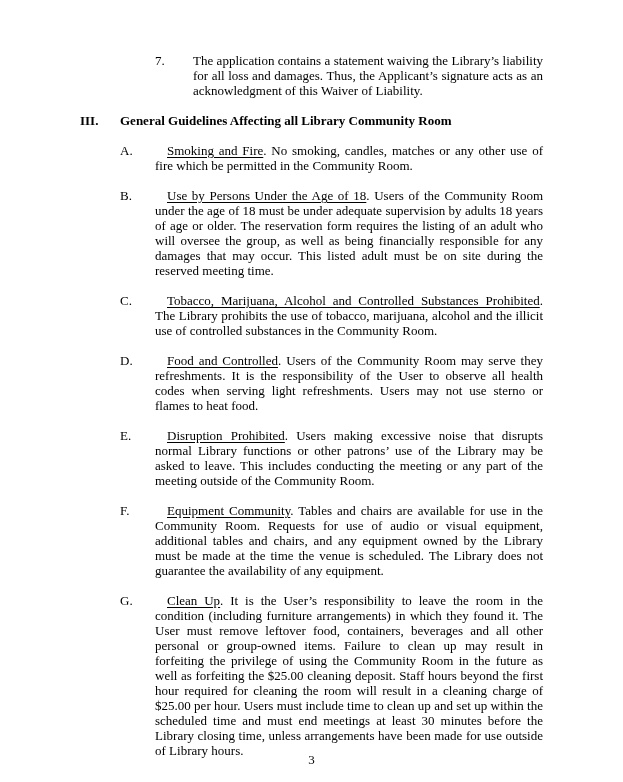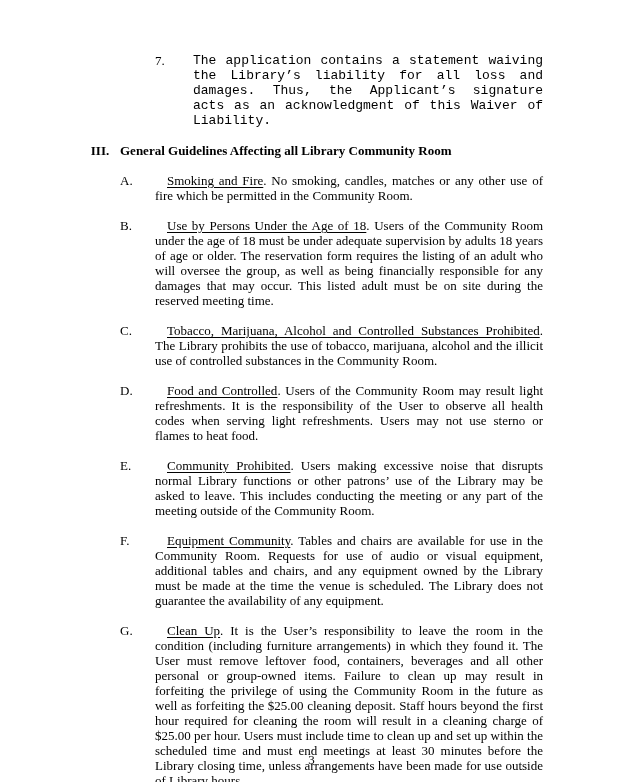--- a/index.html
+++ b/index.html
@@ -25,30 +25,29 @@
   
   .num-row {
     display: flex;
     margin-left: 75px;
     margin-bottom: 15px;
   }
   .num-label { flex: 0 0 38px; }
   .num-row .num-text {
     width: 350px;
     text-align: justify;
-    font-family: Liberation Mono, monospace;
   }
 
   
   .sec-row {
     display: flex;
     font-weight: bold;
     margin-bottom: 15px;
   }
-  .sec-label { flex: 0 0 40px; text-align: center; }
+  .sec-label { flex: 0 0 40px; }
   .sec-title { width: 423px; }
 
   
   .g-row {
     display: flex;
     margin-left: 40px;
     margin-bottom: 15px;
   }
   .g-letter { flex: 0 0 35px; }
   .g-body {
@@ -94,26 +93,26 @@
     <p class="g-body"><span class="u">Use by Persons Under the Age of 18</span><span>.  Users of the Community Room under the age of 18 must be under adequate supervision by adults 18 years of age or older.  The reservation form requires the listing of an adult who will oversee the group, as well as being financially responsible for any damages that may occur.  This listed adult must be on site during the reserved meeting time.</span></p>
   </div>
 
   <div class="g-row">
     <span class="g-letter">C.</span>
     <p class="g-body"><span class="u">Tobacco, Marijuana, Alcohol and Controlled Substances Prohibited</span><span>.  The Library prohibits the use of tobacco, marijuana, alcohol and the illicit use of controlled substances in the Community Room.</span></p>
   </div>
 
   <div class="g-row">
     <span class="g-letter">D.</span>
-    <p class="g-body"><span class="u">Food and Controlled</span><span>.  Users of the Community Room may result light refreshments.  It is the responsibility of the User to observe all health codes when serving light refreshments.  Users may not use sterno or flames to heat food.</span></p>
+    <p class="g-body"><span class="u">Food and Controlled</span><span>.  Users of the Community Room may serve they refreshments.  It is the responsibility of the User to observe all health codes when serving light refreshments.  Users may not use sterno or flames to heat food.</span></p>
   </div>
 
   <div class="g-row">
     <span class="g-letter">E.</span>
-    <p class="g-body"><span class="u">Community Prohibited</span><span>.  Users making excessive noise that disrupts normal Library functions or other patrons’ use of the Library may be asked to leave.  This includes conducting the meeting or any part of the meeting outside of the Community Room.</span></p>
+    <p class="g-body"><span class="u">Disruption Prohibited</span><span>.  Users making excessive noise that disrupts normal Library functions or other patrons’ use of the Library may be asked to leave.  This includes conducting the meeting or any part of the meeting outside of the Community Room.</span></p>
   </div>
 
   <div class="g-row">
     <span class="g-letter">F.</span>
     <p class="g-body"><span class="u">Equipment Community</span><span>.  Tables and chairs are available for use in the Community Room.  Requests for use of audio or visual equipment, additional tables and chairs, and any equipment owned by the Library must be made at the time the venue is scheduled.  The Library does not guarantee the availability of any equipment.</span></p>
   </div>
 
   <div class="g-row">
     <span class="g-letter">G.</span>
     <p class="g-body"><span class="u">Clean Up</span><span>.  It is the User’s responsibility to leave the room in the condition (including furniture arrangements) in which they found it.  The User must remove leftover food, containers, beverages and all other personal or group-owned items.  Failure to clean up may result in forfeiting the privilege of using the Community Room in the future as well as forfeiting the $25.00 cleaning deposit. Staff hours beyond the first hour required for cleaning the room will result in a cleaning charge of $25.00 per hour. Users must include time to clean up and set up within the scheduled time and must end meetings at least 30 minutes before the Library closing time, unless arrangements have been made for use outside of Library hours.</span></p>

